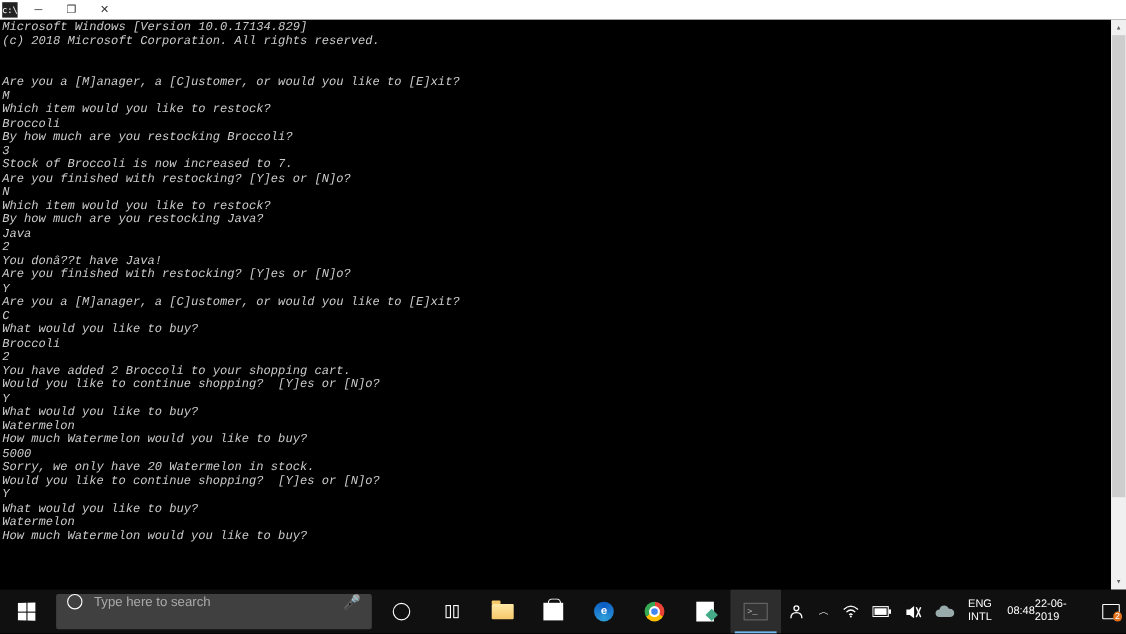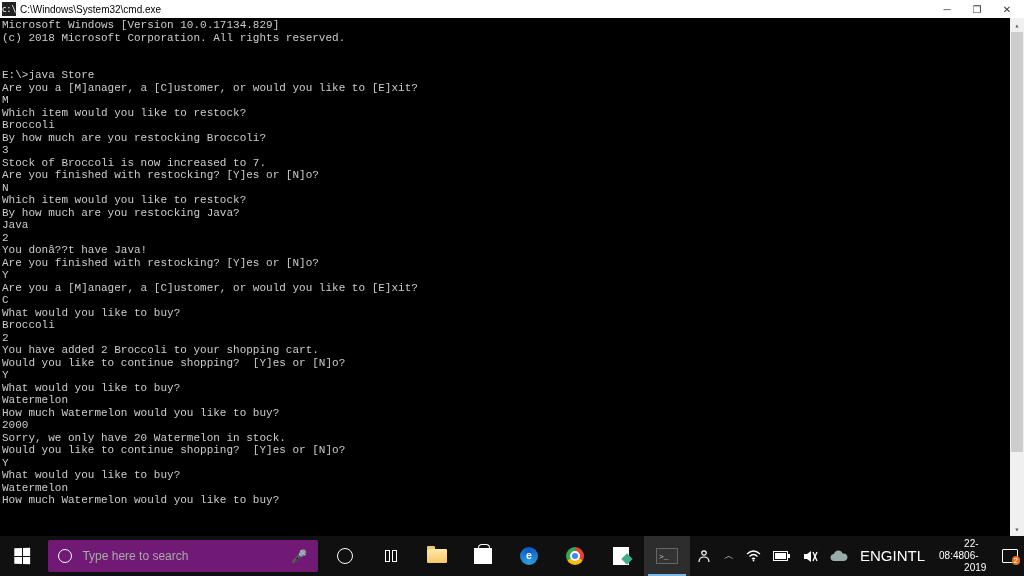--- a/index.html
+++ b/index.html
@@ -47,21 +47,21 @@
 }
 .terminal {
   background: #000;
   color: #ccc;
   padding: 1px 2px;
   height: 518px;
   overflow: hidden;
   line-height: 12.5px;
   position: relative;
 }
-.terminal-line { white-space: pre; }
+.terminal-line { white-space: pre; font-style: italic; }
 .scrollbar {
   position: absolute;
   right: 0;
   top: 18px;
   width: 14px;
   height: 518px;
   background: #f0f0f0;
   display: flex;
   flex-direction: column;
 }
@@ -106,24 +106,24 @@
   display: grid;
   grid-template-columns: 1fr 1fr;
   grid-template-rows: 1fr 1fr;
   gap: 1px;
   transform: perspective(40px) rotateY(-8deg);
 }
 .win-logo div { background: #fff; }
 .search-box {
   width: 290px;
   height: 32px;
-  background: #701a75;
+  background: #404040;
   border-radius: 2px;
   display: flex;
-  align-items: center;
+  align-items: flex-start;
   padding: 0 10px;
   margin: 0 4px;
   color: #aaa;
   font-family: 'Segoe UI', sans-serif;
   font-size: 12px;
   gap: 10px;
 }
 .search-circle {
   width: 14px;
   height: 14px;
@@ -253,59 +253,57 @@
 .tray-clock {
   display: flex;
   flex-direction: row;
   align-items: center;
   padding: 0 8px;
   line-height: 12px;
   font-size: 10px;
 }
 .tray-lang {
   display: flex;
-  flex-direction: row;
+  flex-direction: column;
   align-items: center;
   padding: 0 6px;
   line-height: 12px;
-  font-size: 15px;
+  font-size: 10px;
 }
 .notif-icon { width: 16px; height: 14px; position: relative; }
 .notif-icon::before {
   content:''; position:absolute; inset:0;
   border:1.2px solid #fff; border-radius:1px;
 }
 .notif-badge {
   position:absolute; bottom:-2px; right:-2px;
   background:#e0701a; color:#fff;
   font-size:8px; padding:0 2px; border-radius:6px;
 }
 .cortana-ring { width:16px; height:16px; border:1.5px solid #fff; border-radius:50%; }
 .task-view { display:flex; gap:2px; }
 .task-view-box { width:5px; height:12px; border:1px solid #fff; }
 </style>
 </head>
 <body>
 
 <div class="titlebar">
   <div class="titlebar-icon">c:\</div>
-  <div class="titlebar-title">C:\Windows\System32\cmd.exe</div>
   <div class="window-controls">
     <div class="win-ctrl">─</div>
     <div class="win-ctrl">❐</div>
     <div class="win-ctrl">✕</div>
   </div>
 </div>
 
 <div class="terminal" id="terminal">
     <div class="terminal-line">Microsoft Windows [Version 10.0.17134.829]</div>
     <div class="terminal-line">(c) 2018 Microsoft Corporation. All rights reserved.</div>
     <div class="terminal-line">&nbsp;</div>
     <div class="terminal-line">&nbsp;</div>
-    <div class="terminal-line">E:\&gt;java Store</div>
     <div class="terminal-line">Are you a [M]anager, a [C]ustomer, or would you like to [E]xit?</div>
     <div class="terminal-line">M</div>
     <div class="terminal-line">Which item would you like to restock?</div>
     <div class="terminal-line">Broccoli</div>
     <div class="terminal-line">By how much are you restocking Broccoli?</div>
     <div class="terminal-line">3</div>
     <div class="terminal-line">Stock of Broccoli is now increased to 7.</div>
     <div class="terminal-line">Are you finished with restocking? [Y]es or [N]o?</div>
     <div class="terminal-line">N</div>
     <div class="terminal-line">Which item would you like to restock?</div>
@@ -319,21 +317,21 @@
     <div class="terminal-line">C</div>
     <div class="terminal-line">What would you like to buy?</div>
     <div class="terminal-line">Broccoli</div>
     <div class="terminal-line">2</div>
     <div class="terminal-line">You have added 2 Broccoli to your shopping cart.</div>
     <div class="terminal-line">Would you like to continue shopping?  [Y]es or [N]o?</div>
     <div class="terminal-line">Y</div>
     <div class="terminal-line">What would you like to buy?</div>
     <div class="terminal-line">Watermelon</div>
     <div class="terminal-line">How much Watermelon would you like to buy?</div>
-    <div class="terminal-line">2000</div>
+    <div class="terminal-line">5000</div>
     <div class="terminal-line">Sorry, we only have 20 Watermelon in stock.</div>
     <div class="terminal-line">Would you like to continue shopping?  [Y]es or [N]o?</div>
     <div class="terminal-line">Y</div>
     <div class="terminal-line">What would you like to buy?</div>
     <div class="terminal-line">Watermelon</div>
     <div class="terminal-line">How much Watermelon would you like to buy?</div>
   </div>
 
 <div class="scrollbar">
   <div class="scroll-arrow">▴</div>

